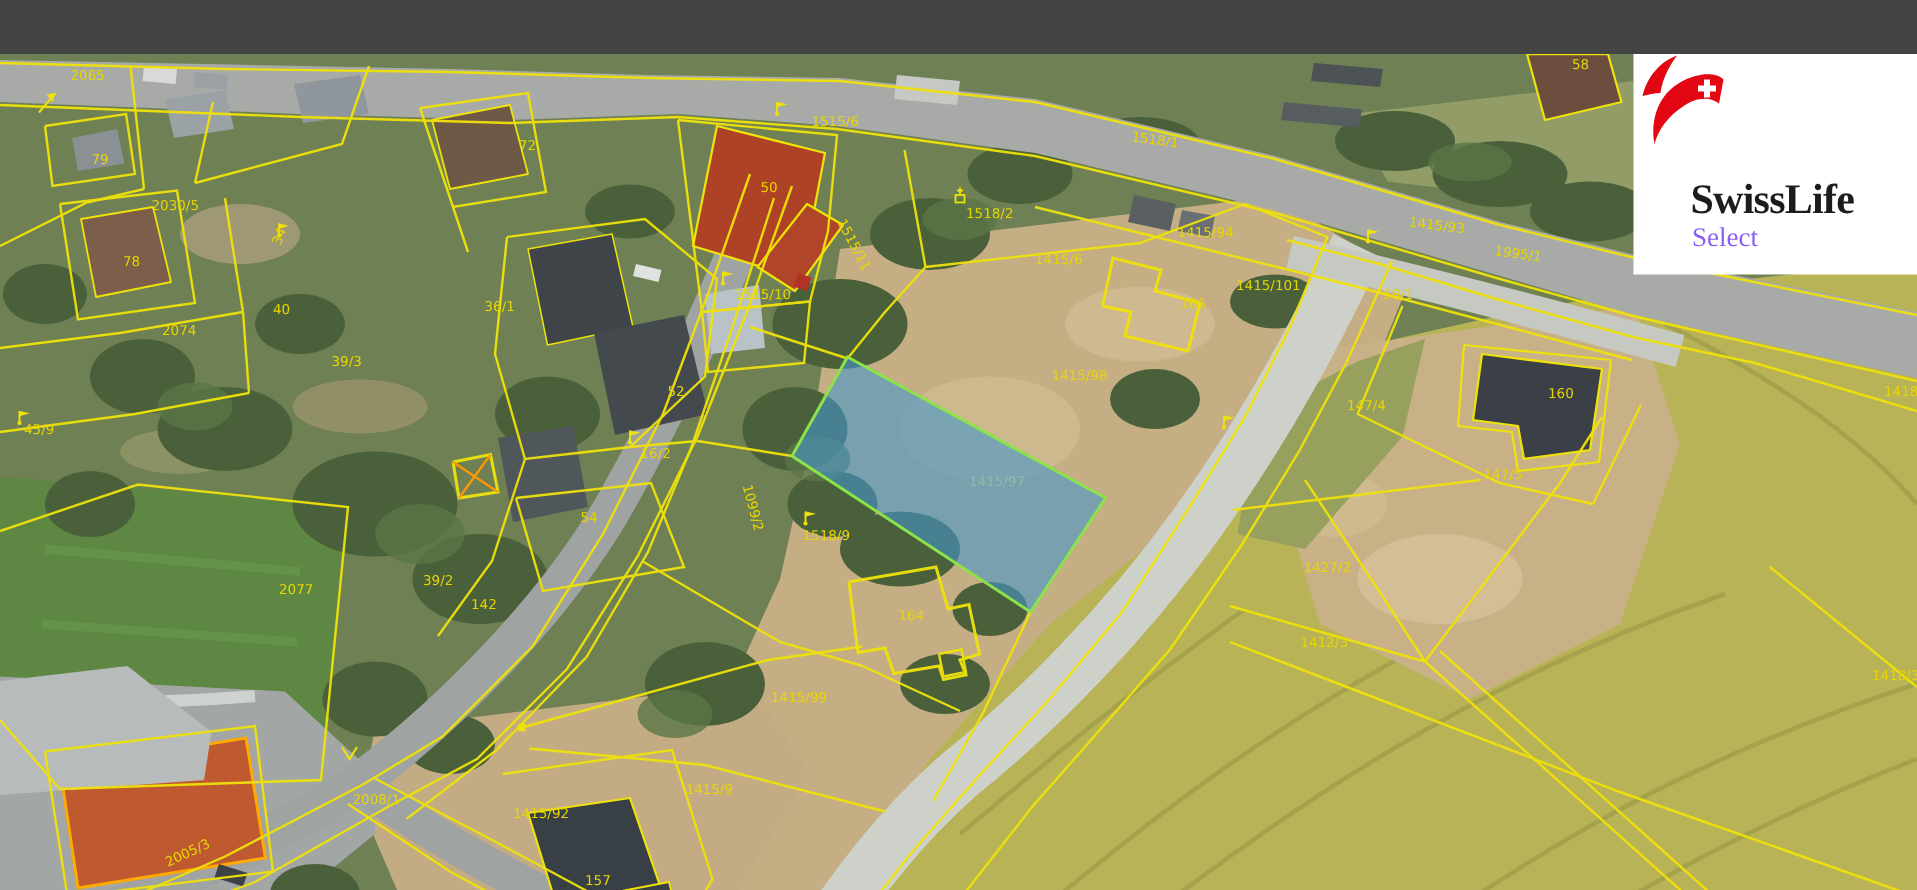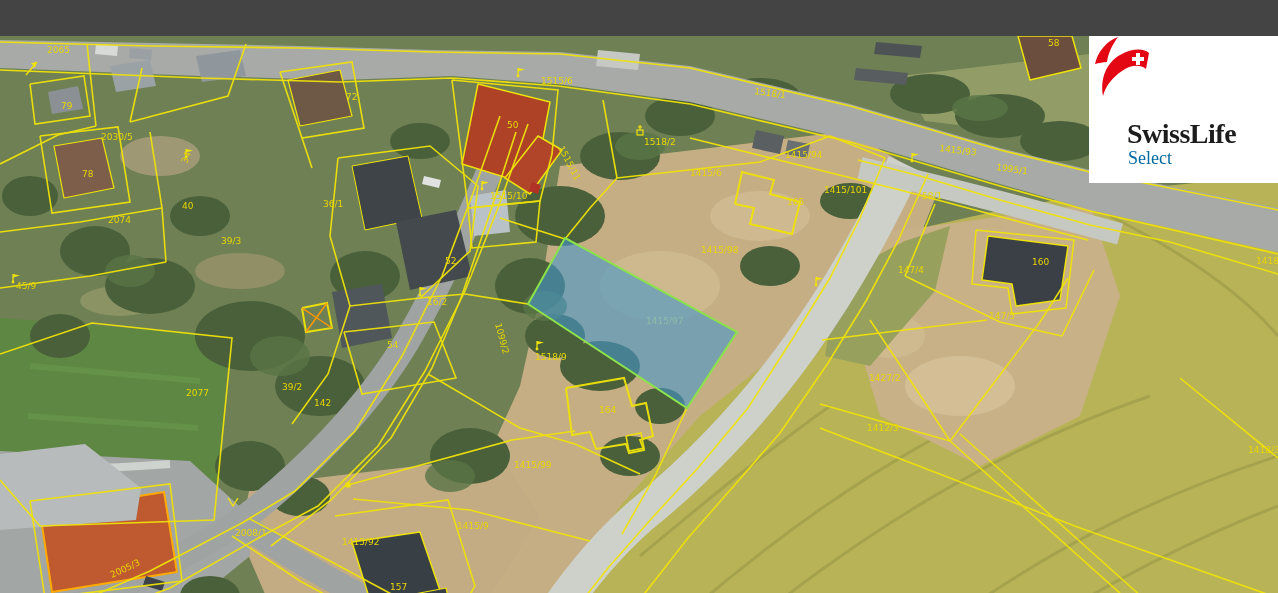--- a/index.html
+++ b/index.html
@@ -6,21 +6,21 @@
   .stage{position:relative;width:1278px;height:593px;overflow:hidden;background:#76865a;
          font-family:"DejaVu Sans", sans-serif;margin-top:36px;}
   .stage svg{position:absolute;left:0;top:0;display:block;}
   .map-label{font-family:"DejaVu Sans", sans-serif;}
   .logo-card{position:absolute;left:1089px;top:0;width:216px;height:147px;background:#fff;
              z-index:5;}
   .logo-inner{position:absolute;left:0;top:0;width:100%;height:100%;}
   .logo-brand{position:absolute;left:38px;top:82px;font-family:"Liberation Serif","DejaVu Serif",serif;
               font-size:28px;font-weight:600;color:#1c1c1c;letter-spacing:-0.5px;}
   .logo-product{position:absolute;left:39px;top:112px;font-family:"Liberation Serif","DejaVu Serif",serif;
-              font-size:18px;font-weight:400;color:#0369a1;}
+              font-size:18px;font-weight:400;color:#8b5cf6;}
   .logo-flag{position:absolute;left:62px;top:10px;}
 </style>
 </head>
 <body>
 
 <div class="stage">
 <svg width="1278" height="593" viewBox="0 0 1278 593">
 
   <g id="terrain">
     <rect x="0" y="0" width="1278" height="593" fill="#6e8054"></rect>

